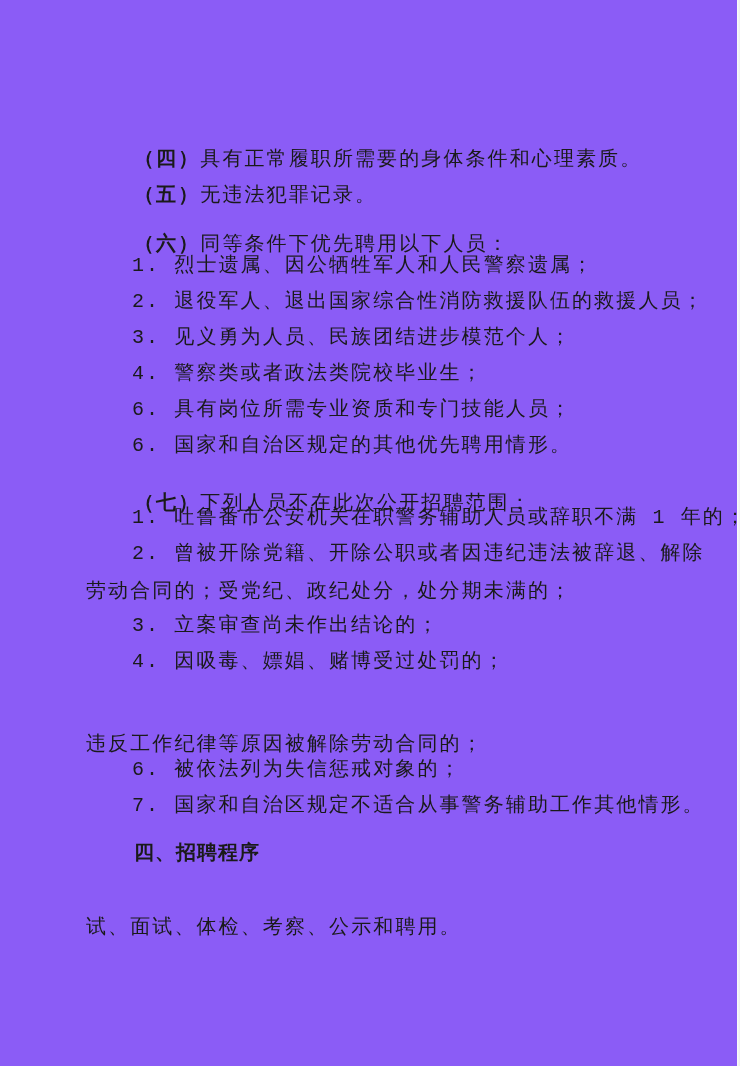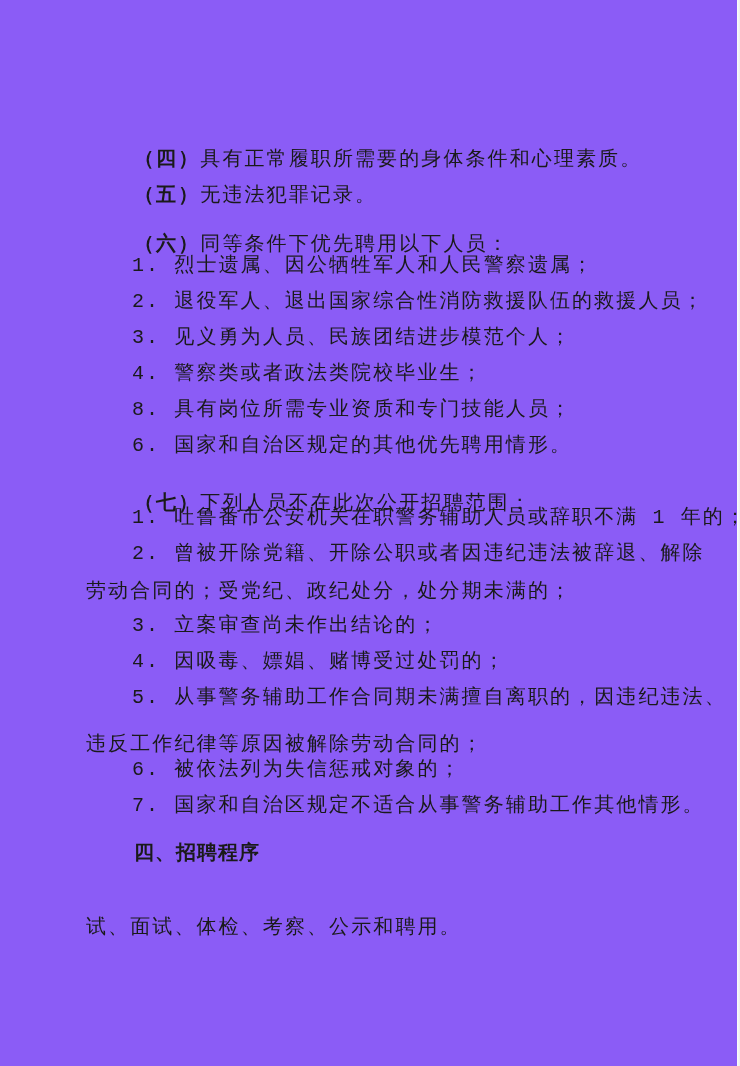--- a/index.html
+++ b/index.html
@@ -59,33 +59,32 @@
   </div>
 
   <div class="line indent" style="top:230px;">
     <span class="bold">（六）</span><span>同等条件下优先聘用以下人员：</span>
   </div>
 
   <div class="line indent-num" style="top:253px;">1. 烈士遗属、因公牺牲军人和人民警察遗属；</div>
   <div class="line indent-num" style="top:289px;">2. 退役军人、退出国家综合性消防救援队伍的救援人员；</div>
   <div class="line indent-num" style="top:325px;">3. 见义勇为人员、民族团结进步模范个人；</div>
   <div class="line indent-num" style="top:361px;">4. 警察类或者政法类院校毕业生；</div>
-  <div class="line indent-num" style="top:397px;">8. 具有岗位所需专业资质和专门技能人员；</div>
+  <div class="line indent-num" style="top:397px;">6. 具有岗位所需专业资质和专门技能人员；</div>
   <div class="line indent-num" style="top:433px;">6. 国家和自治区规定的其他优先聘用情形。</div>
 
   <div class="line indent" style="top:469px;margin-top:20px;">
     <span class="bold">（七）</span><span>下列人员不在此次公开招聘范围：</span>
   </div>
 
   <div class="line indent-num" style="top:505px;">1. 吐鲁番市公安机关在职警务辅助人员或辞职不满 1 年的；</div>
   <div class="line indent-num" style="top:541px;">2. 曾被开除党籍、开除公职或者因违纪违法被辞退、解除</div>
   <div class="line cont" style="top:577px;">劳动合同的；受党纪、政纪处分，处分期未满的；</div>
   <div class="line indent-num" style="top:613px;">3. 立案审查尚未作出结论的；</div>
   <div class="line indent-num" style="top:649px;">4. 因吸毒、嫖娼、赌博受过处罚的；</div>
-  <div class="line indent-num" style="top:685px;">5. 从事警务辅助工作合同期未满擅自离职的，因违纪违法、</div>
   <div class="line cont" style="top:732px;font-family:Liberation Mono, monospace;">违反工作纪律等原因被解除劳动合同的；</div>
   <div class="line indent-num" style="top:757px;">6. 被依法列为失信惩戒对象的；</div>
   <div class="line indent-num" style="top:793px;">7. 国家和自治区规定不适合从事警务辅助工作其他情形。</div>
 
   <div class="line indent heading" style="top:839px;">四、招聘程序</div>
 
   <div class="line cont" style="top:913px;">试、面试、体检、考察、公示和聘用。</div>
 
   <div class="edge-shadow"></div>
 </div>

